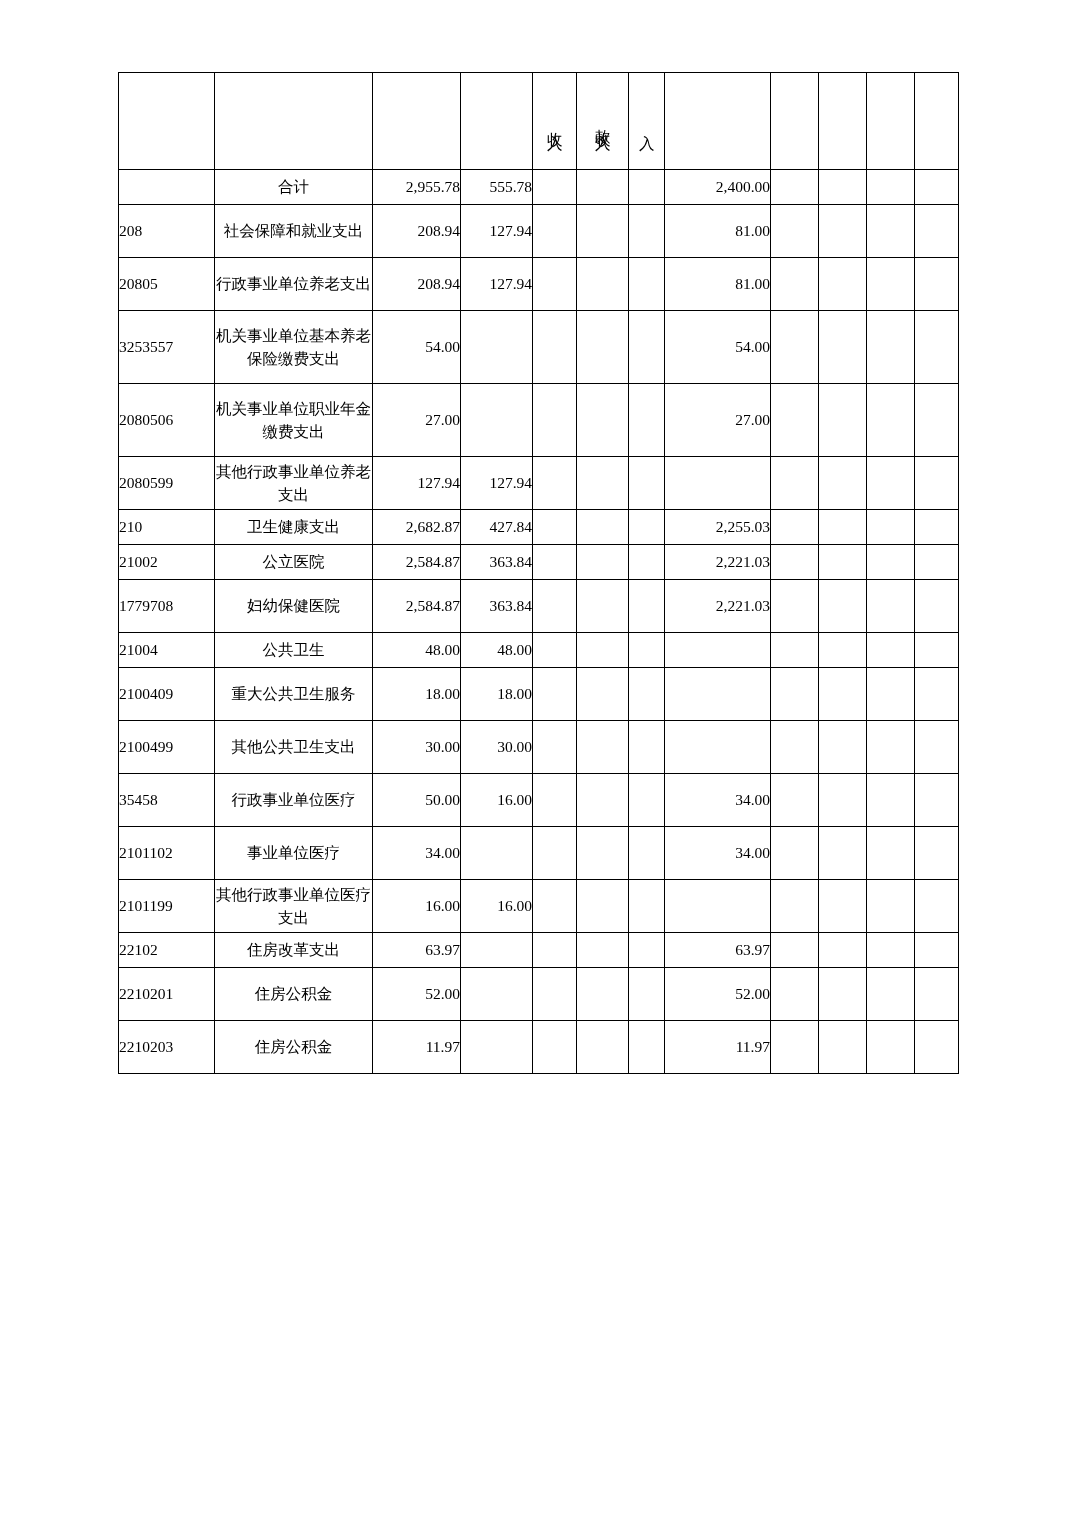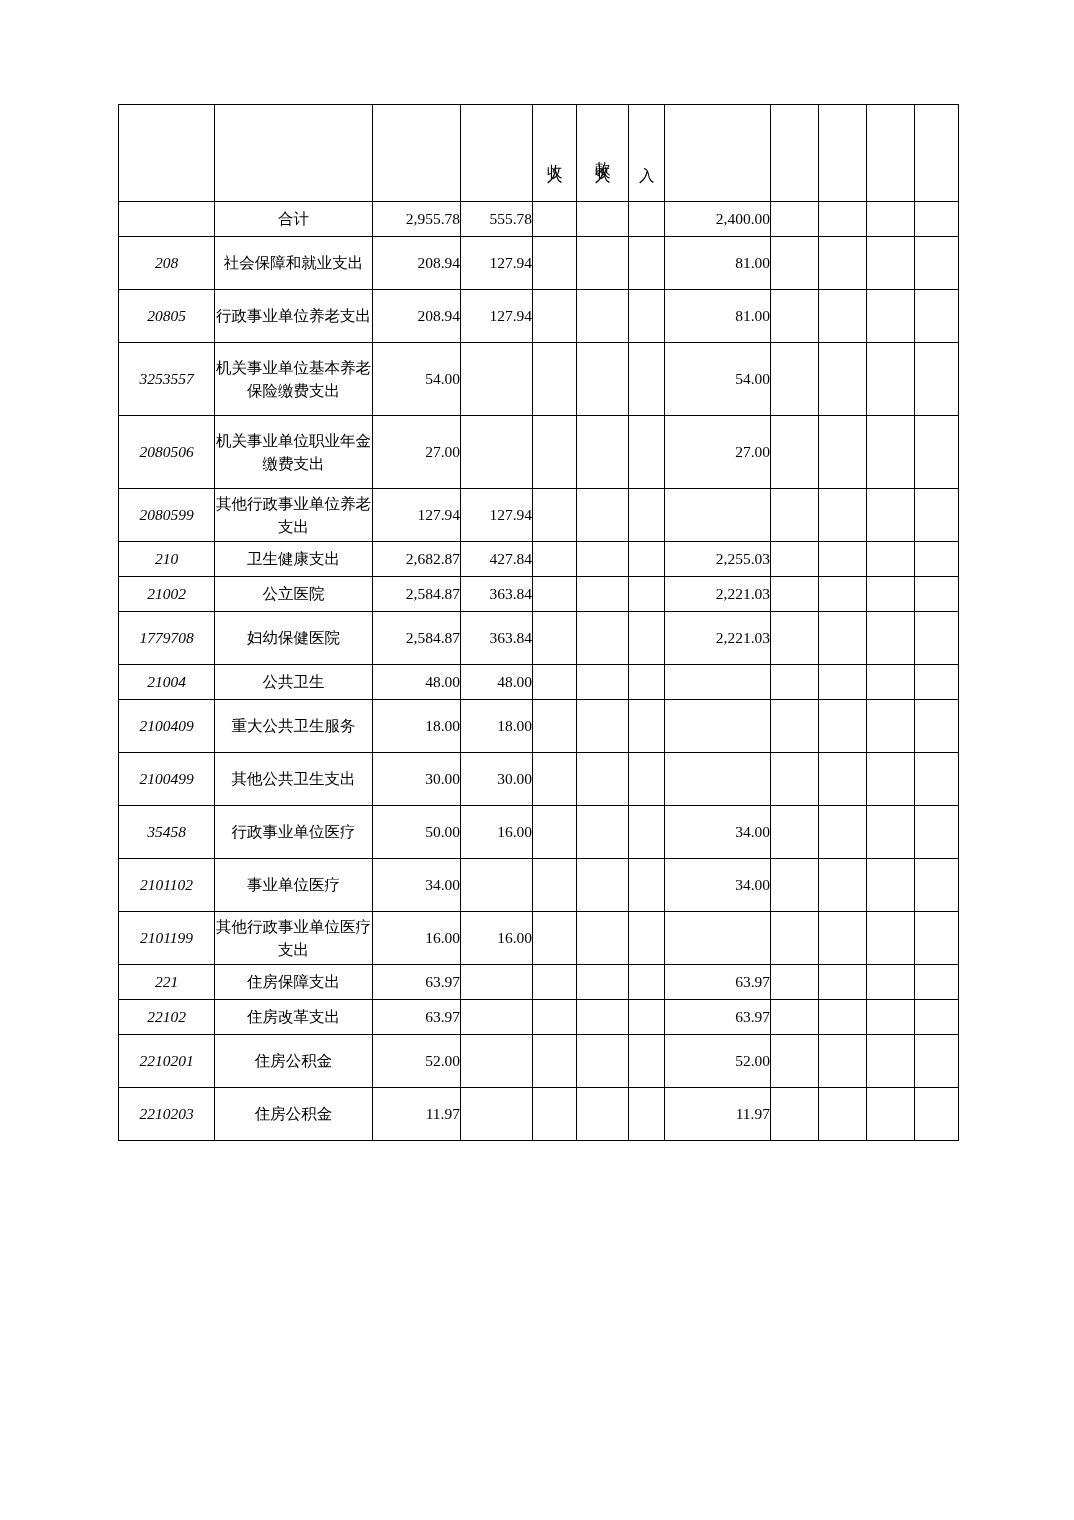--- a/index.html
+++ b/index.html
@@ -11,21 +11,21 @@
     width: 1074px;
     height: 1520px;
     font-family: "Liberation Serif", "DejaVu Serif", serif;
     color: #000000;
   }
   .page {
     position: relative;
     width: 944px;
     height: 1520px;
     box-sizing: border-box;
-    padding: 104px 110px 0 118px;
+    padding: 72px 110px 0 118px;
   }
   table.budget {
     border-collapse: collapse;
     table-layout: fixed;
     width: 840px;
     font-size: 15.5px;
   }
   table.budget td {
     border: 1px solid #000000;
     padding: 0;
@@ -53,24 +53,22 @@
   }
   .vtext {
     writing-mode: vertical-rl;
     text-orientation: upright;
     letter-spacing: 3px;
     line-height: 1.05;
     display: inline-block;
     font-size: 15.5px;
   }
   .cell-code {
-    text-align: center;
     font-size: 15.5px;
     padding: 4px 2px;
-    font-style: italic;
   }
   .cell-name {
     text-align: center;
     font-size: 15.5px;
     line-height: 1.5;
     padding: 5px 10px;
   }
   .cell-num {
     text-align: right;
     font-size: 15.5px;
@@ -319,34 +317,20 @@
           <td class="cell-num"></td>
           <td class="cell-num"></td>
           <td class="cell-num"></td>
           <td class="cell-num"></td>
           <td class="cell-num"></td>
           <td class="cell-num"></td>
           <td class="cell-num"></td>
           <td class="cell-num"></td>
         </tr>
         <tr class="r-1line">
-          <td class="cell-code">221</td>
-          <td class="cell-name">住房保障支出</td>
-          <td class="cell-num">63.97</td>
-          <td class="cell-num"></td>
-          <td class="cell-num"></td>
-          <td class="cell-num"></td>
-          <td class="cell-num"></td>
-          <td class="cell-num">63.97</td>
-          <td class="cell-num"></td>
-          <td class="cell-num"></td>
-          <td class="cell-num"></td>
-          <td class="cell-num"></td>
-        </tr>
-        <tr class="r-1line">
           <td class="cell-code">22102</td>
           <td class="cell-name">住房改革支出</td>
           <td class="cell-num">63.97</td>
           <td class="cell-num"></td>
           <td class="cell-num"></td>
           <td class="cell-num"></td>
           <td class="cell-num"></td>
           <td class="cell-num">63.97</td>
           <td class="cell-num"></td>
           <td class="cell-num"></td>

